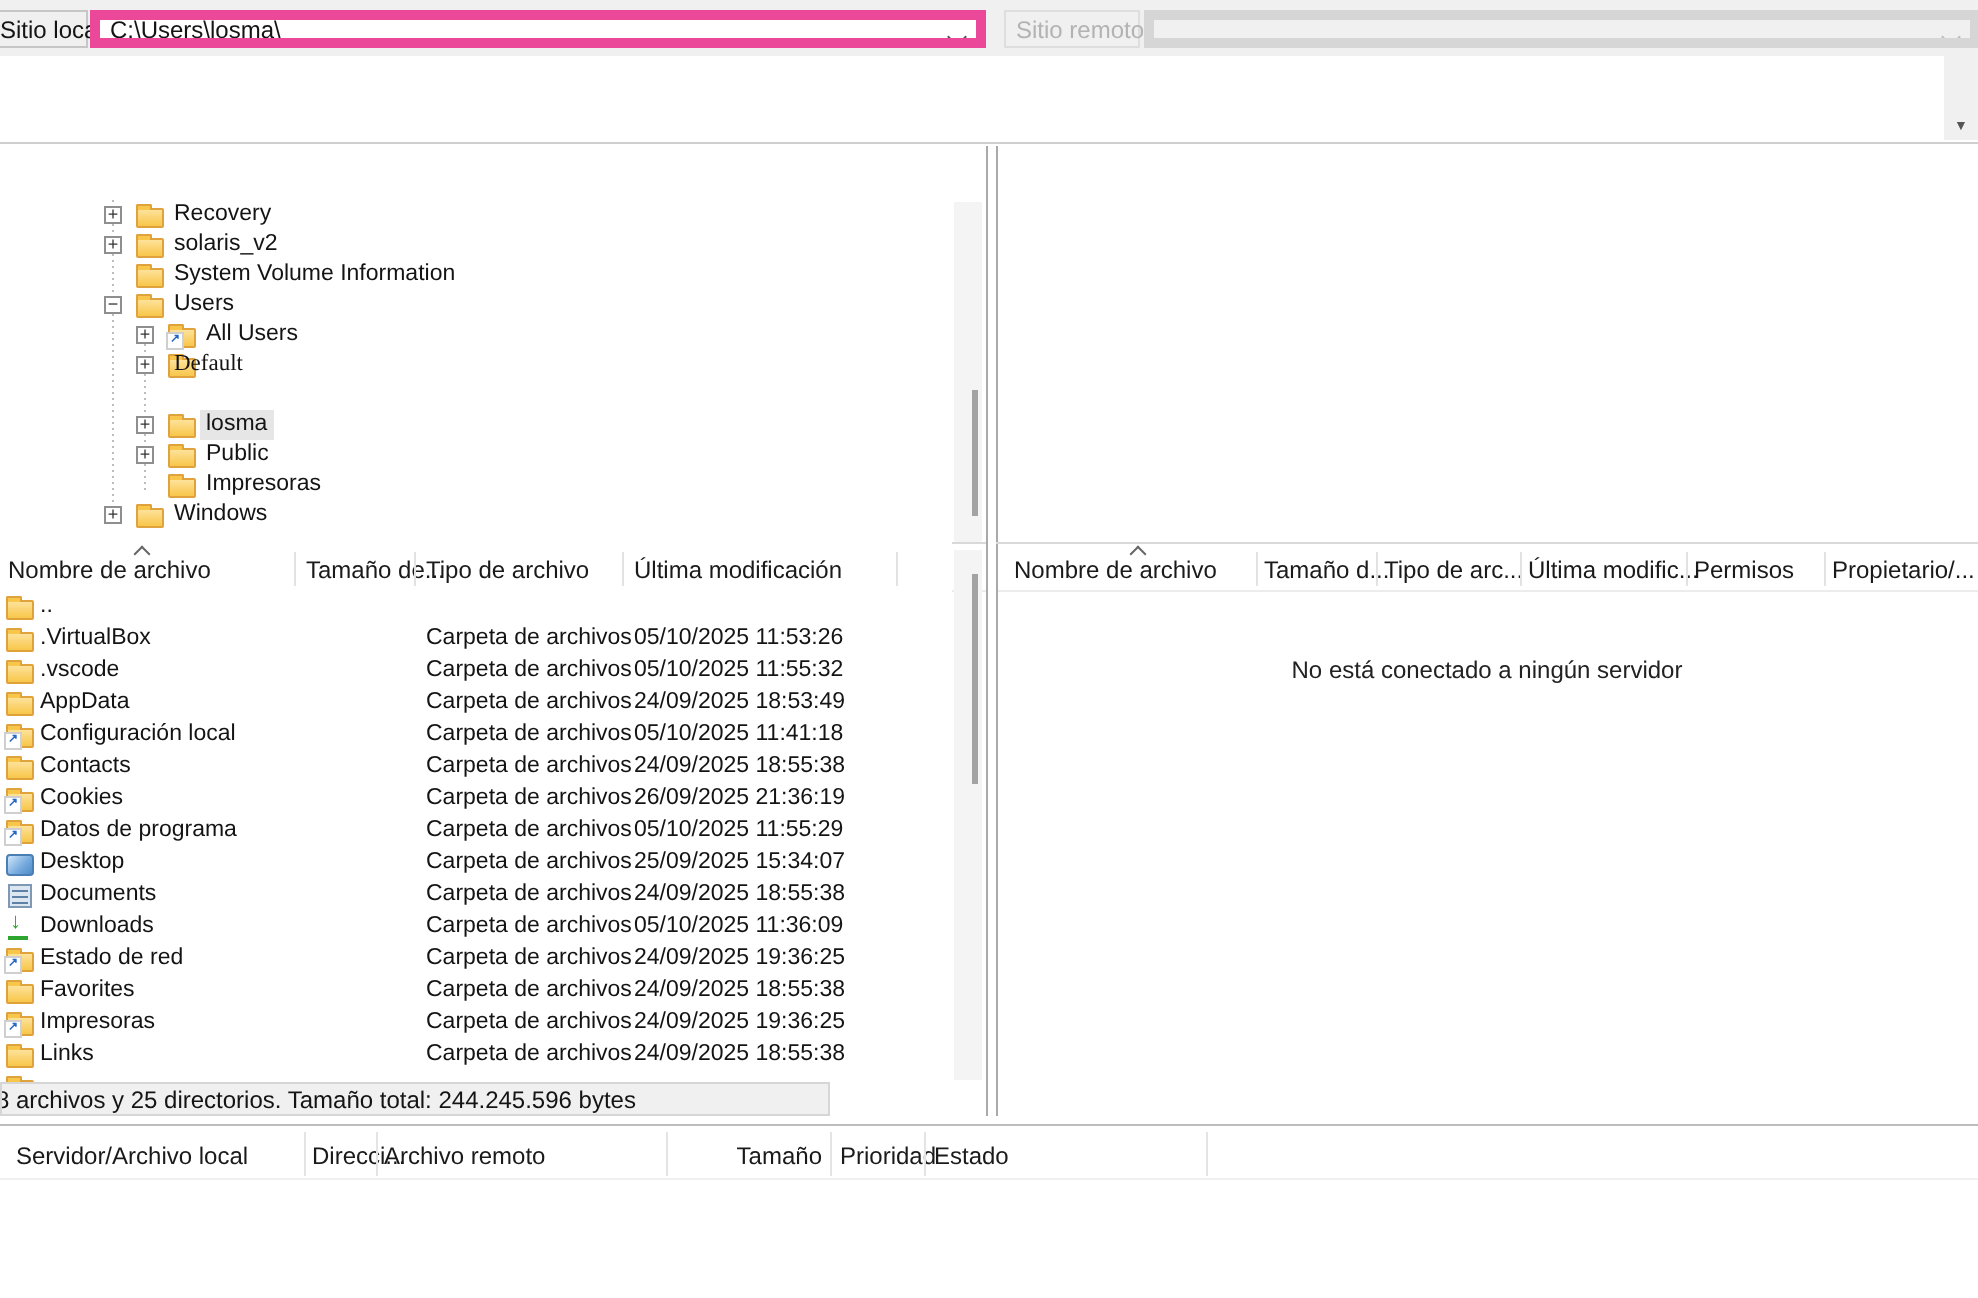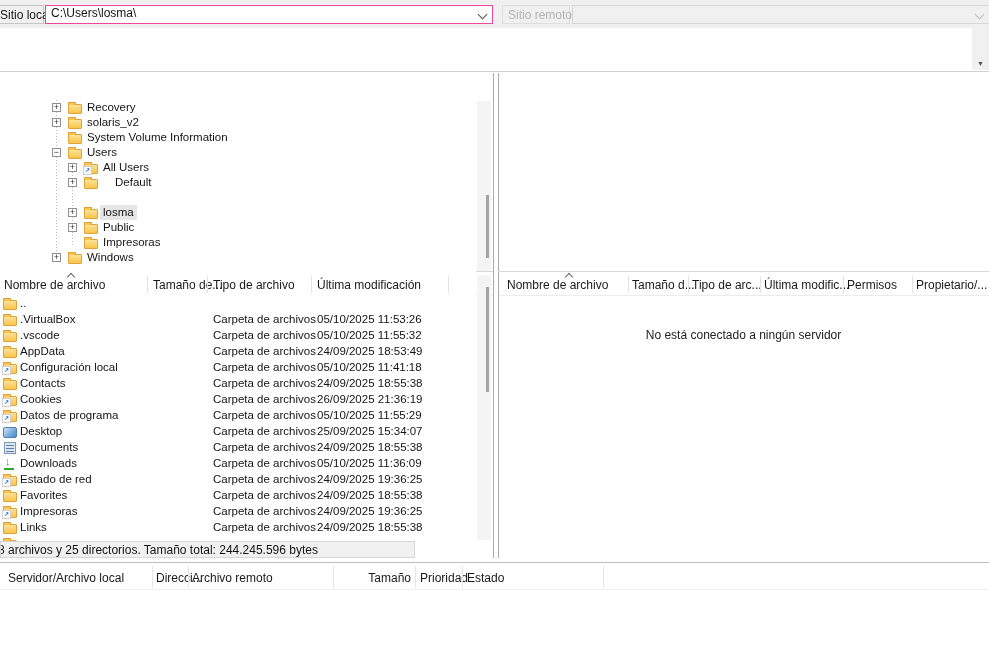--- a/index.html
+++ b/index.html
@@ -10,22 +10,22 @@
   .log{position:absolute;left:0;top:0;width:989px;height:71px;background:#fff;border-bottom:1px solid #cfcfcf;}
   .log-sb{position:absolute;right:0;top:0;width:17px;height:70px;background:#f0f0f0;}
   .sb-arrow{position:absolute;left:0;width:17px;height:14px;display:flex;align-items:center;justify-content:center;color:#555;font-size:7px;line-height:7px;}
 
   
   .combobar{position:absolute;left:0;top:72;width:989px;height:28px;background:#f0f0f0;}
   .label-box{position:absolute;top:5px;height:19px;border:1px solid #c6c6c6;box-sizing:border-box;
              display:flex;align-items:center;padding:0 5px;white-space:nowrap;}
   .label-box.local{left:-6px;width:50px;}
   .label-box.remote{left:502px;width:68px;color:#b3b3b3;border-color:#dedede;}
-  .combo{position:absolute;top:5px;height:19px;background:#fff;border:1px solid #ec4899;box-sizing:border-box;
-         display:flex;align-items:flex-start;padding:0 18px 0 5px;white-space:nowrap;overflow:hidden;}
+  .combo{position:absolute;top:5px;height:19px;background:#fff;border:5px solid #ec4899;box-sizing:border-box;
+         display:flex;align-items:center;padding:0 18px 0 5px;white-space:nowrap;overflow:hidden;}
   .combo.local{left:45px;width:448px;}
   .combo.remote{left:572px;width:418px;background:#f0f0f0;border-color:#d6d6d6;}
   .chev{position:absolute;right:6px;top:5px;width:6px;height:6px;border-left:1px solid #555;border-bottom:1px solid #555;transform:rotate(-45deg);}
   .combo.remote .chev{border-color:#bdbdbd;}
 
   
   .vline{position:absolute;width:1px;background:#a9a9a9;top:73px;height:485px;}
   .hline{position:absolute;height:1px;background:#d9d9d9;top:271px;}
 
   
@@ -149,21 +149,21 @@
         <span class="tlabel" style="left: 84px;">Users</span>
       </div>
       <div class="trow" style="top: 60px;">
         <div class="exp" style="left: 68px;">+</div>
         <div class="ic folder link" style="left: 84px;"></div>
         <span class="tlabel" style="left: 100px;">All Users</span>
       </div>
       <div class="trow" style="top: 75px;">
         <div class="exp" style="left: 68px;">+</div>
         <div class="ic folder" style="left: 84px;"></div>
-        <span class="tlabel" style="left: 112px;">Default</span>
+        <span class="tlabel" style="left: 84px; font-family: Liberation Serif, serif;">Default</span>
       </div>
       <div class="trow" style="top: 105px;">
         <div class="exp" style="left: 68px;">+</div>
         <div class="ic folder" style="left: 84px;"></div>
         <span class="tlabel sel" style="left: 100px;">losma</span>
       </div>
       <div class="trow" style="top: 120px;">
         <div class="exp" style="left: 68px;">+</div>
         <div class="ic folder" style="left: 84px;"></div>
         <span class="tlabel" style="left: 100px;">Public</span>

